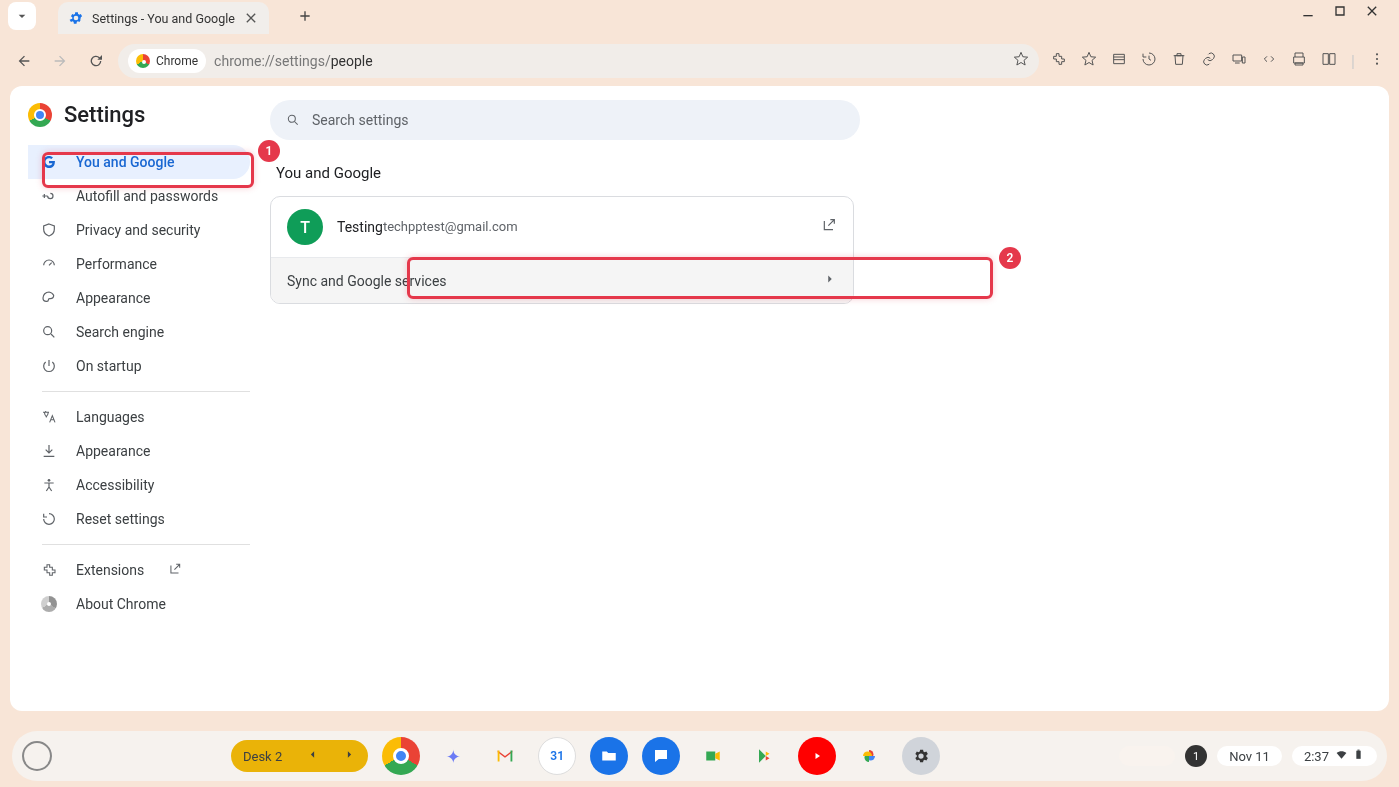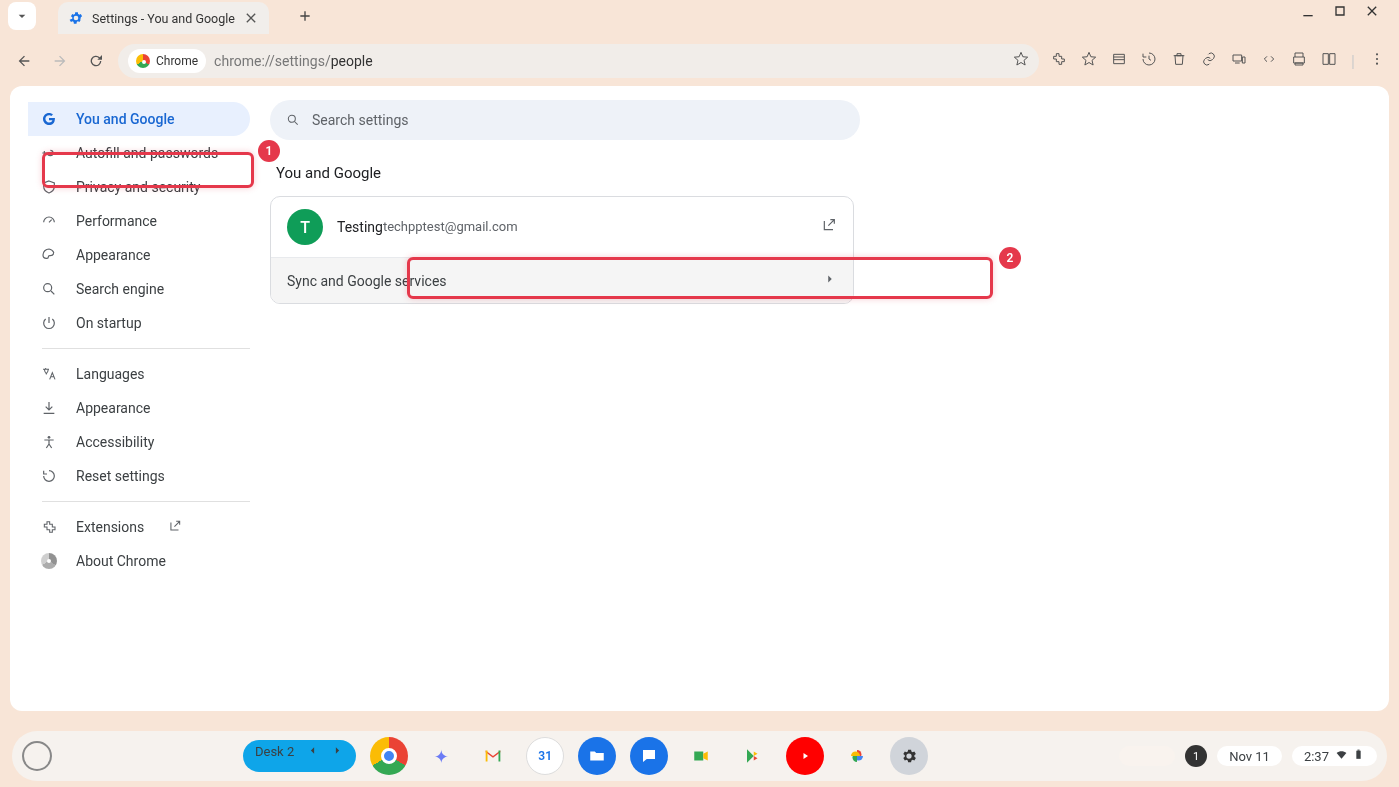--- a/index.html
+++ b/index.html
@@ -177,22 +177,22 @@
     border-radius: 28px;
     display:flex; align-items:center;
     padding: 0 10px;
     gap: 10px;
   }
   .launcher {
     width: 30px;height:30px;border:2px solid #888;border-radius:50%;
   }
   .shelf-center { margin-left: auto; margin-right:auto; display:flex; gap:14px; align-items:center;}
   .desk-pill {
-    background:#0ea5e9;border-radius:20px;
-    display:flex;gap:12px;padding:4px 12px;font-size:13px;color:#3c4043;
+    background:#eab308;border-radius:20px;
+    display:flex;align-items:center;gap:24px;padding:4px 12px;font-size:13px;color:#3c4043;
     height:32px;
   }
   .app-icon { width:38px;height:38px;border-radius:50%; display:flex;align-items:center;justify-content:center; background:transparent; font-size:18px;}
   .app-icon.chrome { background: conic-gradient(#ea4335 0 120deg,#34a853 120deg 240deg,#fbbc05 240deg 360deg); position:relative;}
   .app-icon.chrome::after{content:"";position:absolute;inset:11px;border-radius:50%;background:#4285f4;border:3px solid #fff;}
   .app-icon.gemini { color:#6b7bf5;}
   .app-icon.gmail { font-size:22px;}
   .app-icon.cal { background:#fff; border:1px solid #ddd; font-size:12px; color:#1a73e8; font-weight:600;}
   .app-icon.files { background:#1a73e8; color:#fff;}
   .app-icon.chat { background:#1a73e8; color:#fff;}
@@ -320,20 +320,24 @@
           <circle cx="12" cy="12" r="1.6" fill="currentColor"></circle>
           <circle cx="12" cy="19" r="1.6" fill="currentColor"></circle>
         </svg></span>
   </div>
 </div>
 
 <div class="content">
   <div class="settings-wrap">
 
     <div class="sidebar">
+      <div class="brand-row">
+        <span class="chrome-logo"></span>
+        <span class="brand-text">Settings</span>
+      </div>
       <div class="side-items">
         <div class="side-item active">
           <span class="sicon">
               <svg viewBox="0 0 24 24">
                 <path fill="currentColor" d="M21 12.2c0-.7-.1-1.2-.2-1.8H12v3.4h5c-.2 1.2-1.5 3.5-5 3.5-3 0-5.4-2.5-5.4-5.5S9 6.3 12 6.3c1.7 0 2.8.7 3.5 1.3l2.4-2.3C16.3 3.8 14.4 3 12 3 7 3 3 7 3 12s4 9 9 9c5.2 0 8.7-3.6 8.7-8.8z"></path>
               </svg>
             </span>
           <span>You and Google</span>
         </div>
         <div class="side-item">

